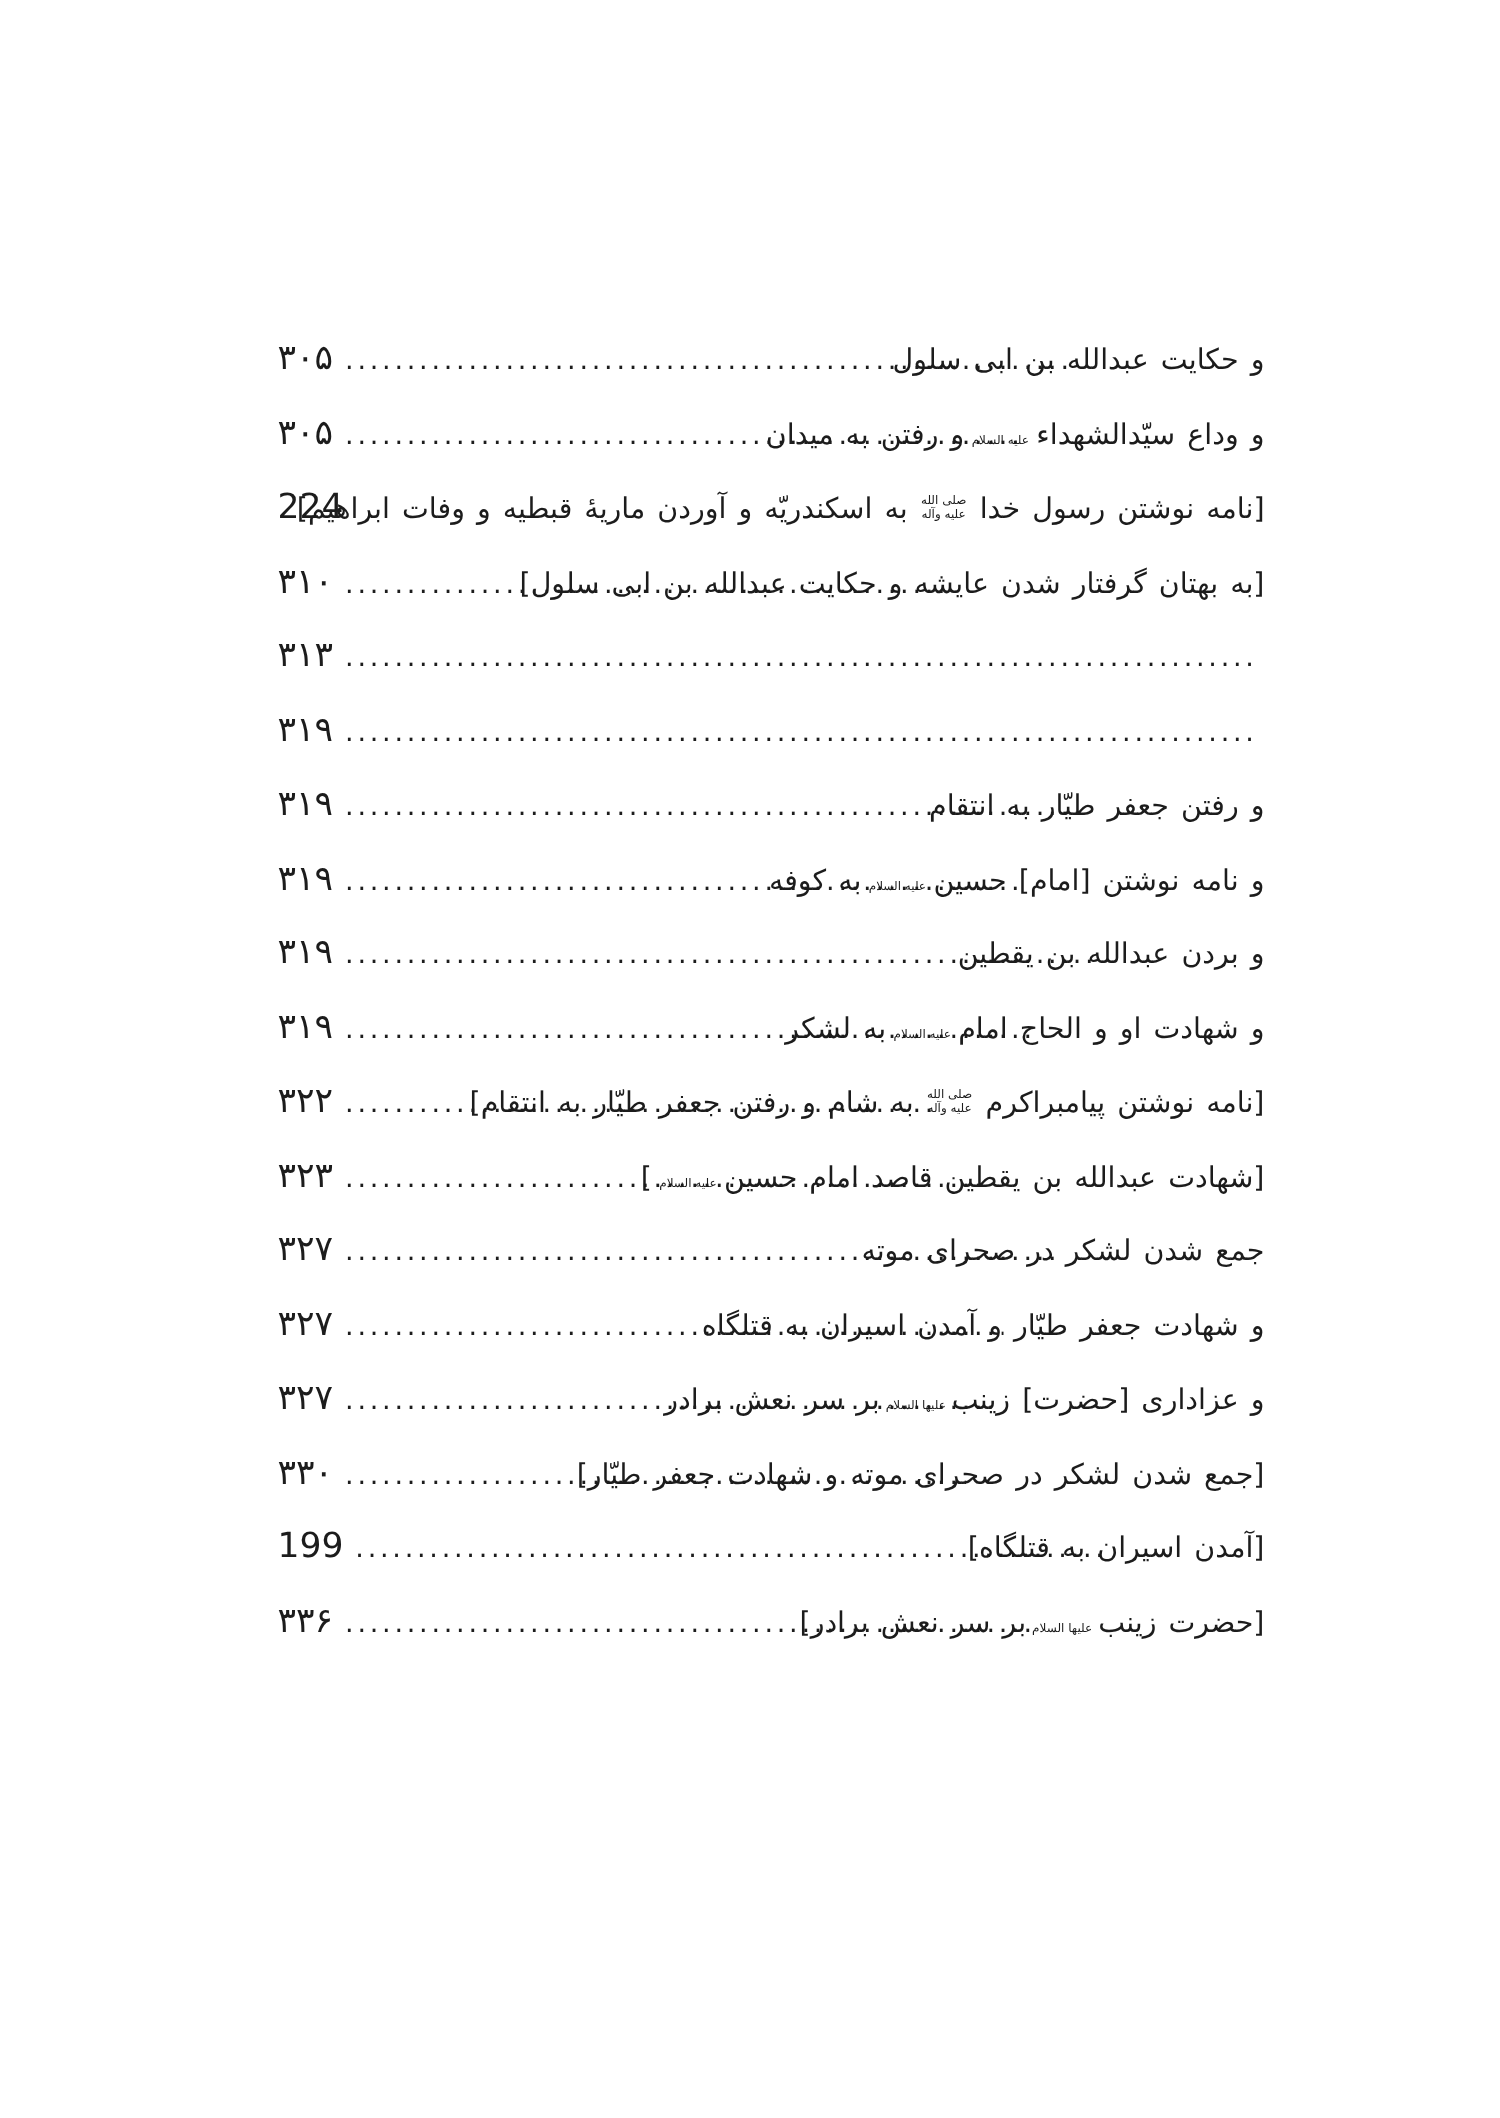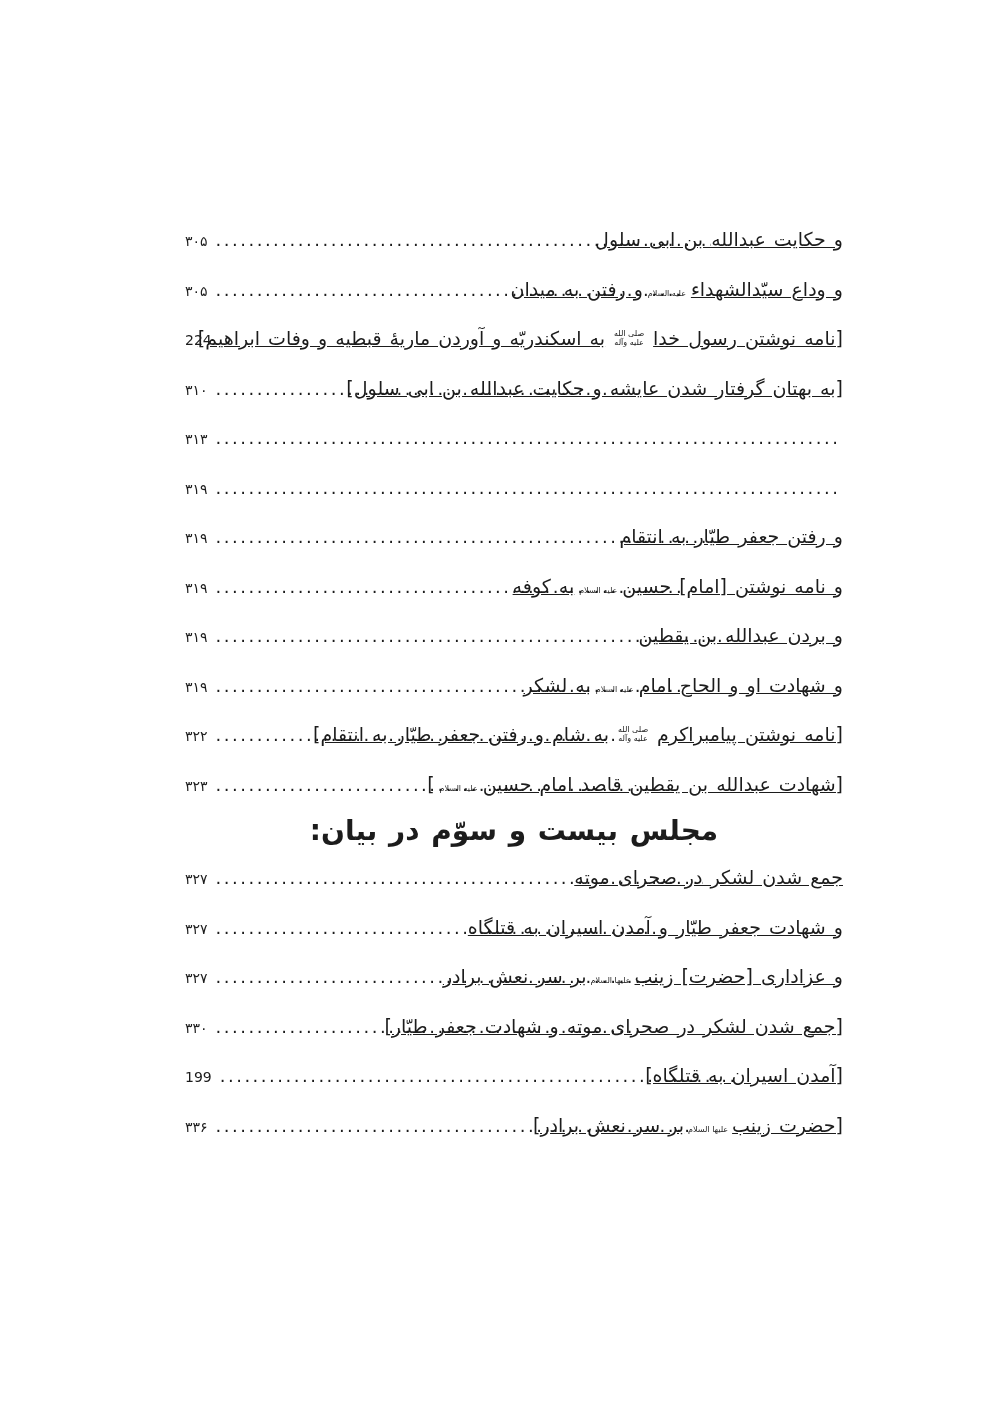--- a/index.html
+++ b/index.html
@@ -28,41 +28,40 @@
     overflow:hidden;
     direction:rtl;
   }
   .entry-title {
     flex:0 1 auto;
     min-width:0;
     font-size:19px;
     line-height:49.5px;
     white-space:nowrap;
     word-spacing:2px;
-    text-decoration:underline;
   }
   .leader {
     flex:1 1 auto;
     min-width:0;
     overflow:hidden;
     margin:0 7px 0 8px;
     direction:ltr;
     text-align:left;
     font-size:18px;
     letter-spacing:2.5px;
     line-height:49.5px;
     color:var(--text-color);
   }
   .leader::after {
     content:"........................................................................................................................";
   }
   .leader.no-dots::after { content:""; }
   .page-num {
     flex:0 0 auto;
-    font-size:14px;
+    font-size:23px;
     line-height:49.5px;
     white-space:nowrap;
   }
   .section-heading {
     height:60px;
     line-height:60px;
     text-align:center;
     font-weight:bold;
     font-size:28px;
     word-spacing:2px;
@@ -142,21 +141,20 @@
           <span class="leader"></span>
           <span class="page-num">۳۲۲</span>
         </div>
         <div class="toc-row">
           <span class="entry-title">[شهادت عبدالله بن یقطین قاصد امام حسین<span class="honorific">علیه السلام</span>]</span>
           <span class="leader"></span>
           <span class="page-num">۳۲۳</span>
         </div>
       </div>
       <div class="section section-3">
-        <div class="section-heading">مجلس بیست و سوّم در بیان:</div>
         <div class="toc-row">
           <span class="entry-title">جمع شدن لشکر در صحرای موته</span>
           <span class="leader"></span>
           <span class="page-num">۳۲۷</span>
         </div>
         <div class="toc-row">
           <span class="entry-title">و شهادت جعفر طیّار و آمدن اسیران به قتلگاه</span>
           <span class="leader"></span>
           <span class="page-num">۳۲۷</span>
         </div>

